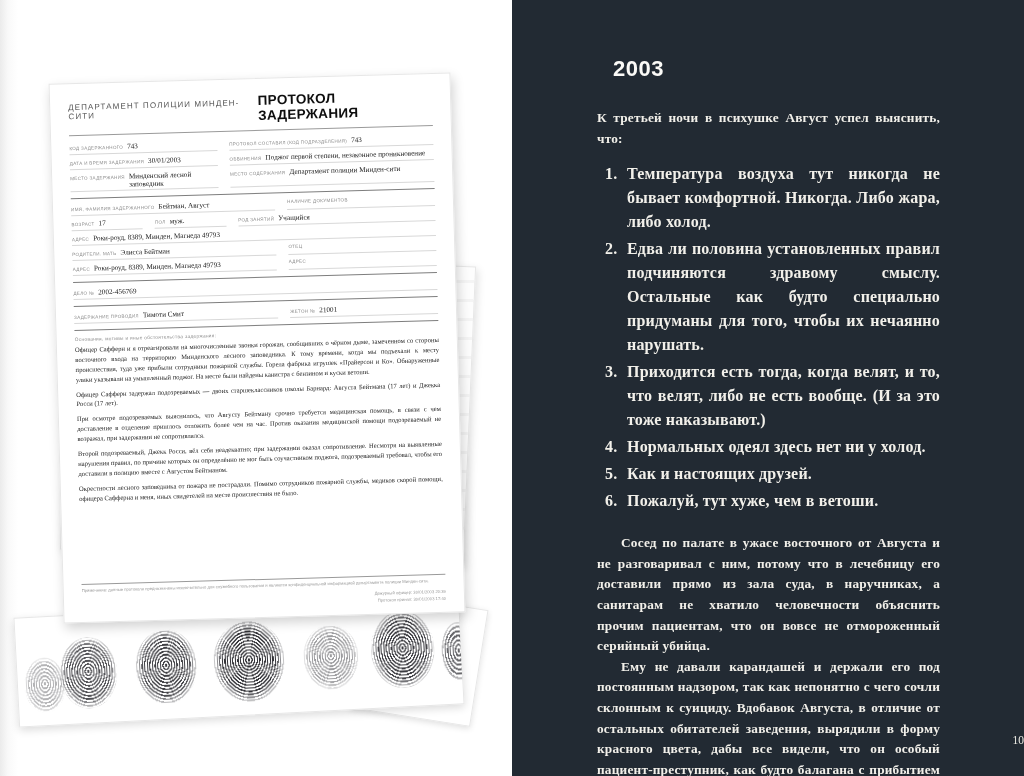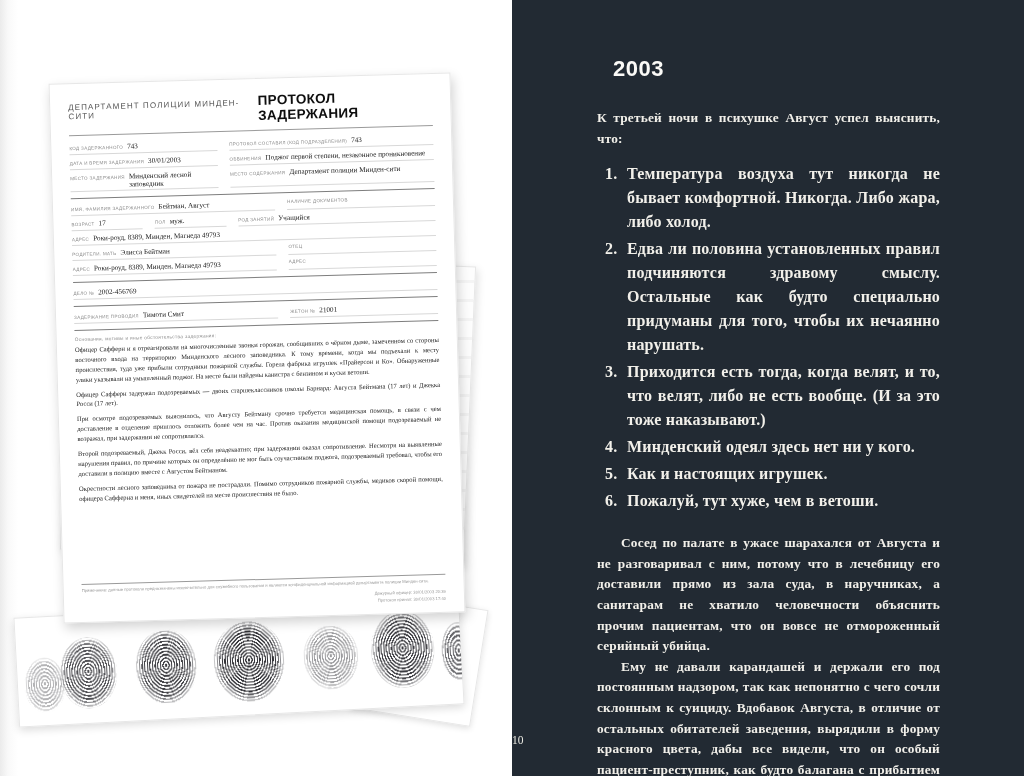--- a/index.html
+++ b/index.html
@@ -69,21 +69,21 @@
   .rp-content { padding:56px 84px 0 85px; }
   .chapter-year { font-size:22px; font-weight:bold; letter-spacing:0.5px;
     margin-left:16px; margin-bottom:26px; color:#fbfaf7; }
   .rp-text { font-family:"Liberation Serif", serif; font-weight:600; letter-spacing:0.2px; }
   .intro { font-size:13.3px; line-height:1.55; text-align:justify; }
   .num-list { list-style:none; margin:13px 0 20px 30px; counter-reset:n; }
   .num-list li { position:relative; font-size:16px; line-height:1.5; text-align:justify;
     counter-increment:n; margin-bottom:3px; }
   .num-list li::before { content:counter(n) "."; position:absolute; left:-22px; font-weight:bold; }
   .body-para { font-size:13.3px; line-height:1.55; text-align:justify; text-indent:24px; }
-  .page-number { position:absolute; bottom:30px; left:0; width:100%; text-align:left;
+  .page-number { position:absolute; bottom:30px; left:0; width:100%; text-align:right;
     font-family:"Liberation Serif", serif; font-size:11.5px; color:#ecebe4; }
 </style>
 </head>
 <body>
 
 <div class="left-page">
 
   <div class="sheet sheet-corner"></div>
   <div class="sheet sheet-mid"></div>
 
@@ -239,22 +239,22 @@
 
 <div class="right-page">
   <div class="rp-content">
     <div class="chapter-year">2003</div>
     <div class="rp-text">
       <p class="intro">К третьей ночи в психушке Август успел выяснить, что:</p>
       <ol class="num-list">
         <li>Температура воздуха тут никогда не бывает комфортной. Никогда. Либо жара, либо холод.</li>
         <li>Едва ли половина установленных правил подчиняются здравому смыслу. Остальные как будто специально придуманы для того, чтобы их нечаянно нарушать.</li>
         <li>Приходится есть тогда, когда велят, и то, что велят, либо не есть вообще. (И за это тоже наказывают.)</li>
-        <li>Минденский одеял здесь нет ни у кого.</li>
-        <li>Как и настоящих игрушек.</li>
+        <li>Нормальных одеял здесь нет ни у холод.</li>
+        <li>Как и настоящих друзей.</li>
         <li>Пожалуй, тут хуже, чем в ветоши.</li>
       </ol>
-      <p class="body-para">Сосед по палате в ужасе шарахался от Августа и не разговаривал с ним, потому что в лечебницу его доставили прямо из зала суда, в наручниках, а санитарам не хватило человечности объяснить прочим пациентам, что он вовсе не отмороженный серийный убийца.</p>
+      <p class="body-para">Сосед по палате в ужасе восточного от Августа и не разговаривал с ним, потому что в лечебницу его доставили прямо из зала суда, в наручниках, а санитарам не хватило человечности объяснить прочим пациентам, что он вовсе не отмороженный серийный убийца.</p>
       <p class="body-para">Ему не давали карандашей и держали его под постоянным надзором, так как непонятно с чего сочли склонным к суициду. Вдобавок Августа, в отличие от остальных обитателей заведения, вырядили в форму красного цвета, дабы все видели, что он особый пациент-преступник, как будто балагана с прибытием в наручниках и под конвоем было недостаточно.</p>
     </div>
   </div>
   <div class="page-number">10</div>
 </div>
 
 </body></html>

